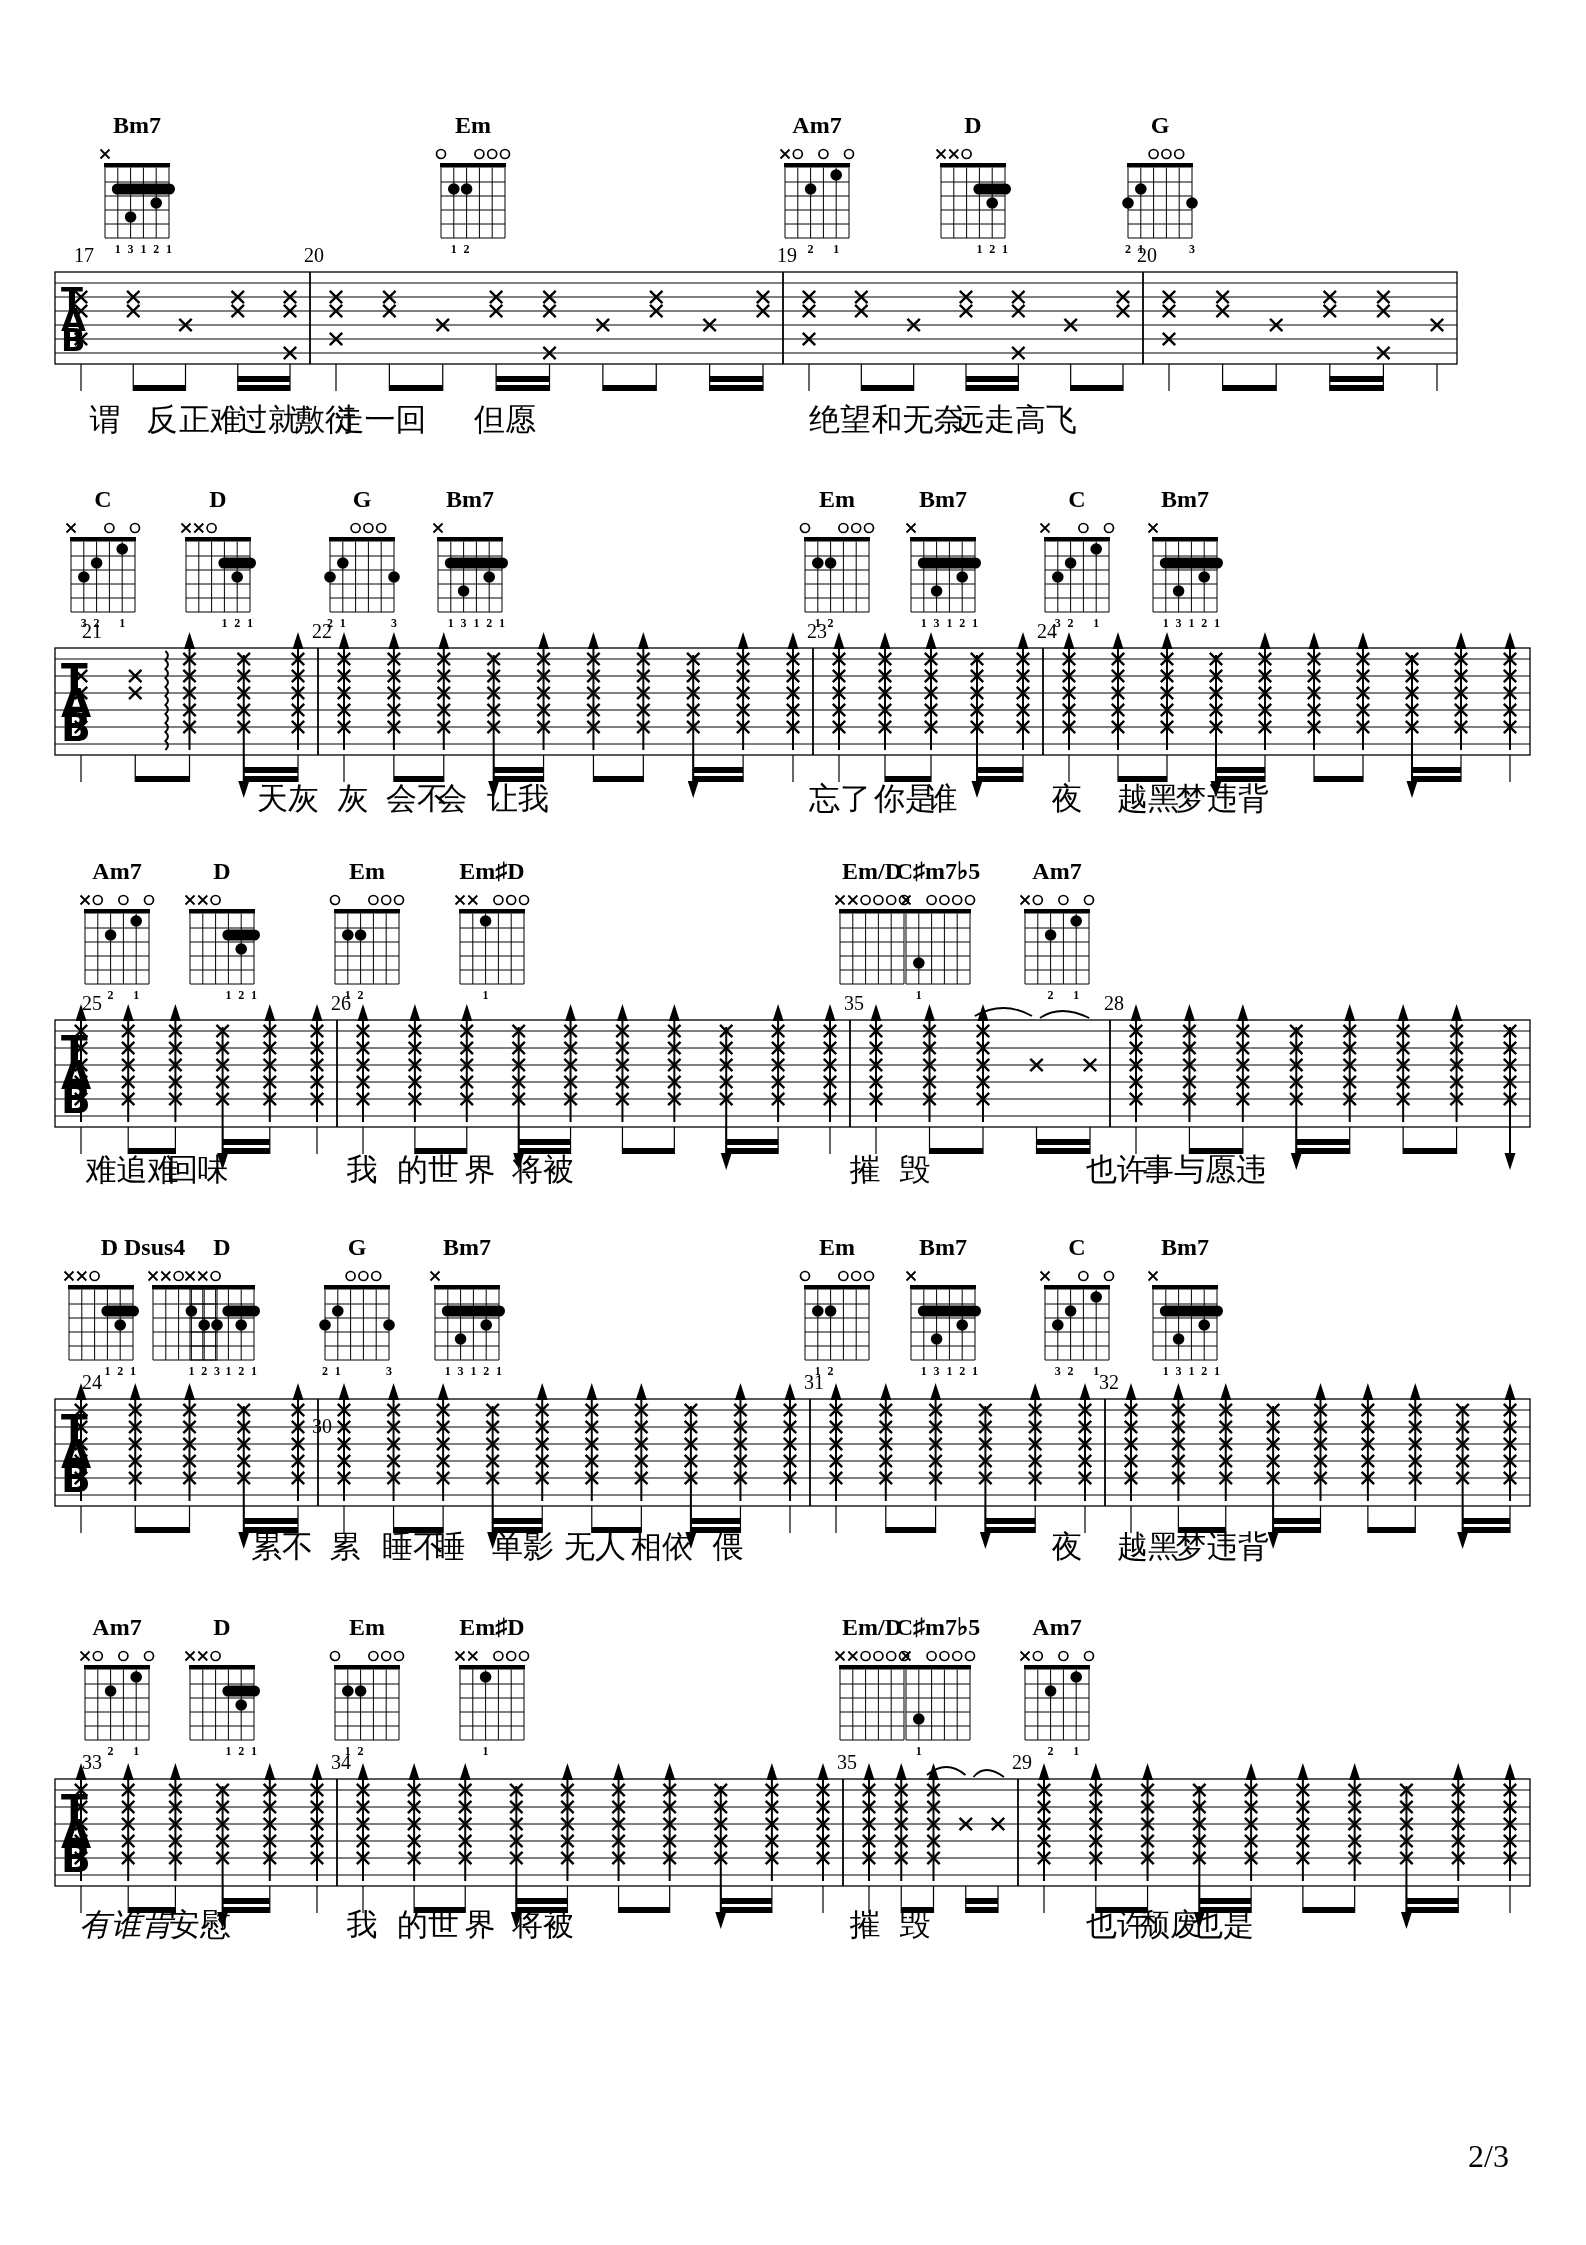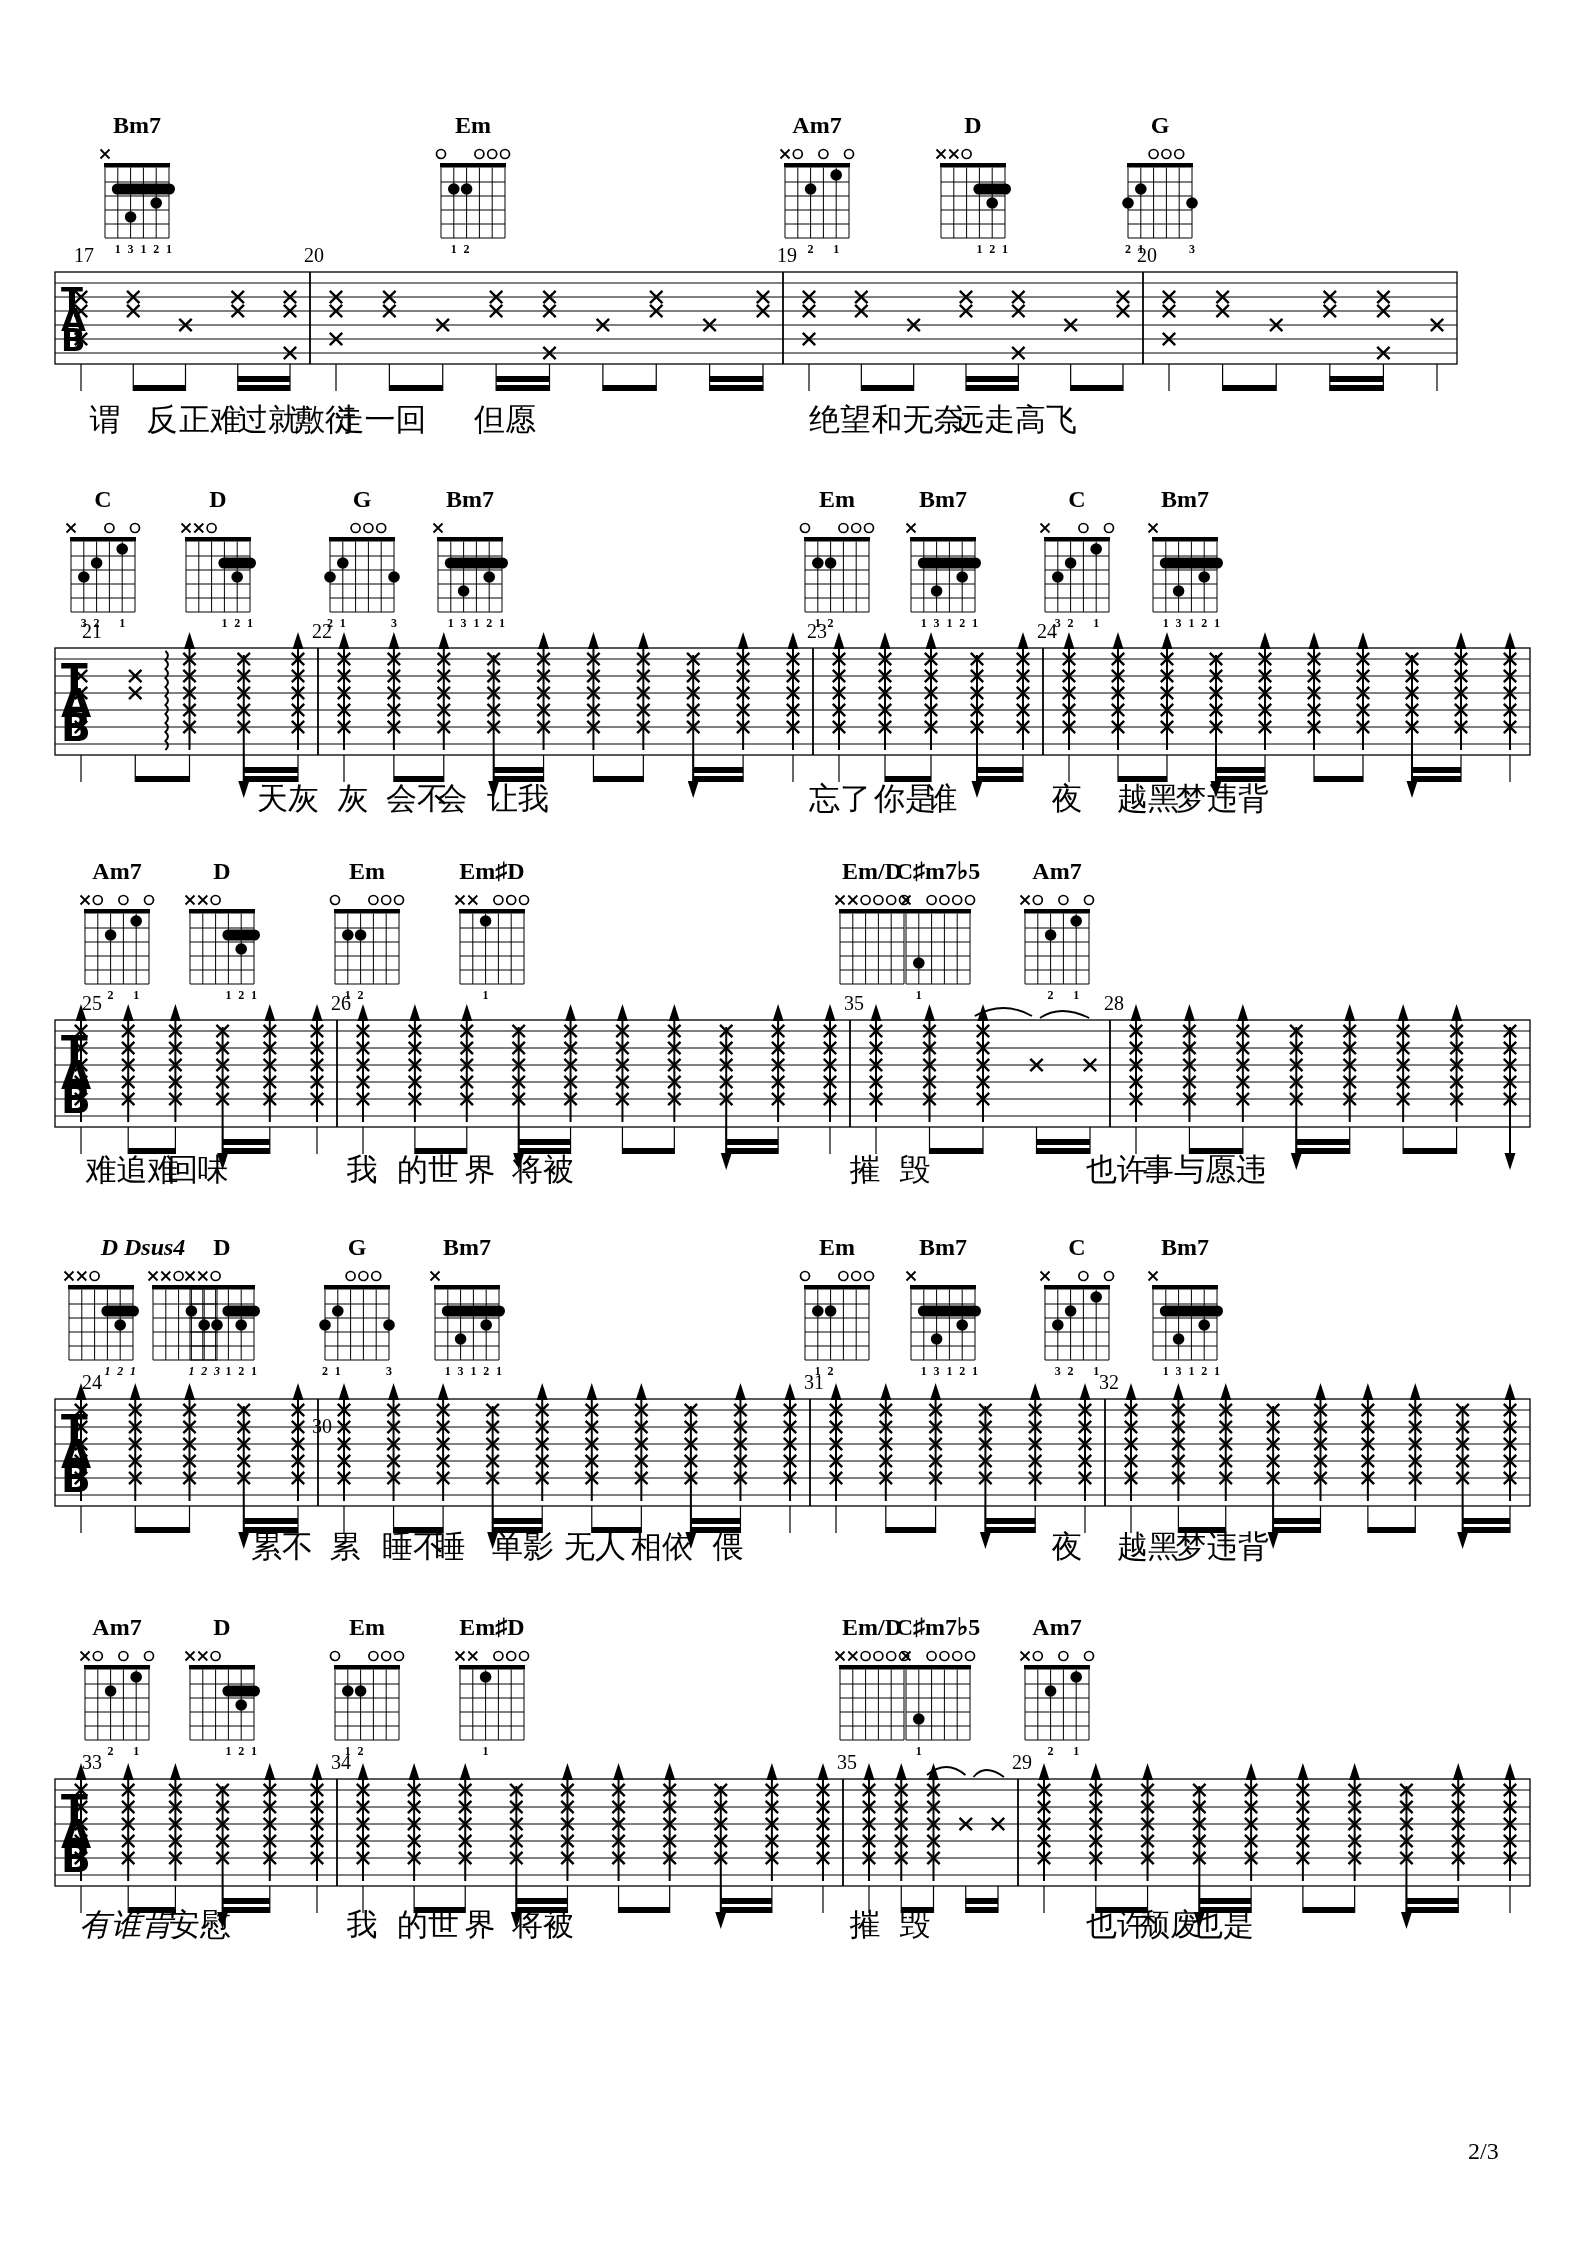--- a/index.html
+++ b/index.html
@@ -6,21 +6,21 @@
   #sheet{position:relative;width:1586px;height:2245px;background:#ffffff;overflow:hidden;
          font-family:"Liberation Serif",serif;color:#000;}
   #score-svg{position:absolute;left:0;top:0;}
   .chord{position:absolute;text-align:center;}
   .chord-label{font-weight:bold;font-size:24px;line-height:26px;height:30px;white-space:nowrap;
                font-family:"Liberation Serif",serif;}
   .chord-row{display:flex;justify-content:center;}
   .lyric{position:absolute;transform:translateX(-50%);font-size:31px;white-space:nowrap;
          font-family:"Liberation Serif",serif;}
   .mnum{position:absolute;font-size:20px;font-family:"Liberation Serif",serif;}
-  .pagenum{position:absolute;left:1468px;top:2138px;font-size:24px;font-family:"Liberation Serif",serif;}
+  .pagenum{position:absolute;left:1468px;top:2138px;font-size:32px;font-family:"Liberation Serif",serif;}
 </style>
 </head>
 <body>
 
 <div id="sheet">
   <svg id="score-svg" width="1586" height="2245">
       <g>
         <rect x="55" y="272" width="1402" height="92" fill="none" stroke="#000" stroke-width="1.3"></rect>
         <line x1="55" y1="283" x2="1457" y2="283" stroke="#000" stroke-width="1"></line>
         <line x1="55" y1="297" x2="1457" y2="297" stroke="#000" stroke-width="1"></line>
@@ -1782,21 +1782,21 @@
     <div class="lyric" style="left: 480px; top: 1149px;">界</div>
     <div class="lyric" style="left: 543px; top: 1149px;">将被</div>
     <div class="lyric" style="left: 865px; top: 1149px;">摧</div>
     <div class="lyric" style="left: 915px; top: 1149px;">毁</div>
     <div class="lyric" style="left: 1117px; top: 1149px;">也许</div>
     <div class="lyric" style="left: 1205px; top: 1149px;">事与愿违</div>
     <div class="mnum" style="left: 82px; top: 1371px;">24</div>
     <div class="mnum" style="left: 312px; top: 1371px; margin-top: 44px;">30</div>
     <div class="mnum" style="left: 804px; top: 1371px;">31</div>
     <div class="mnum" style="left: 1099px; top: 1371px;">32</div>
-    <div class="chord" style="left: 59px; top: 1234px; width: 168px; font-style: italic;">
+    <div class="chord" style="left: 59px; top: 1234px; width: 168px;">
       <div class="chord-label">D Dsus4</div>
       <div class="chord-row">
         <svg width="84" height="116">
           <path d="M5.5,7.5L14.5,16.5M14.5,7.5L5.5,16.5" stroke="#000" stroke-width="1.8" fill="none"></path>
           <path d="M18.3,7.5L27.3,16.5M27.3,7.5L18.3,16.5" stroke="#000" stroke-width="1.8" fill="none"></path>
           <circle cx="35.6" cy="12" r="4.5" fill="none" stroke="#000" stroke-width="1.7"></circle>
           <rect x="9" y="21" width="66" height="4.5" fill="#000"></rect>
           <line x1="10" y1="40" x2="74" y2="40" stroke="#000" stroke-width="1"></line>
           <line x1="10" y1="54" x2="74" y2="54" stroke="#000" stroke-width="1"></line>
           <line x1="10" y1="68" x2="74" y2="68" stroke="#000" stroke-width="1"></line>

